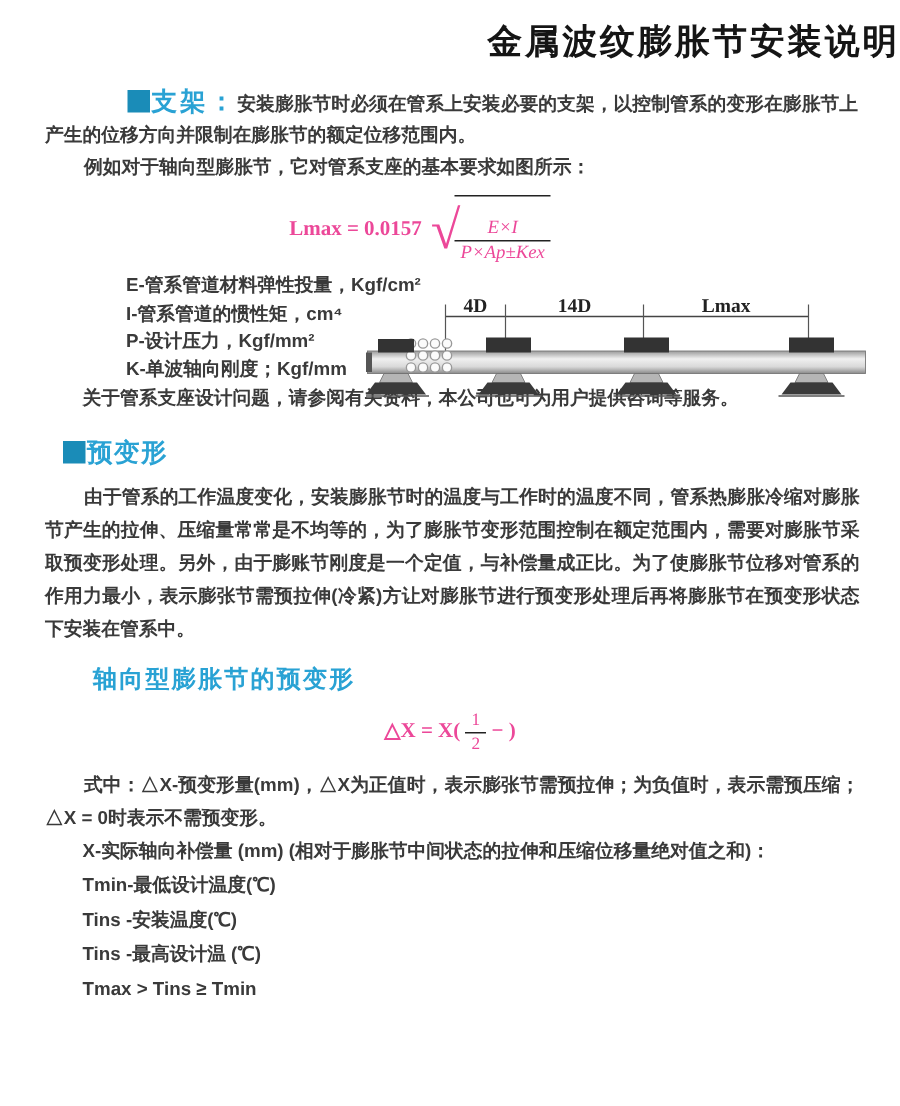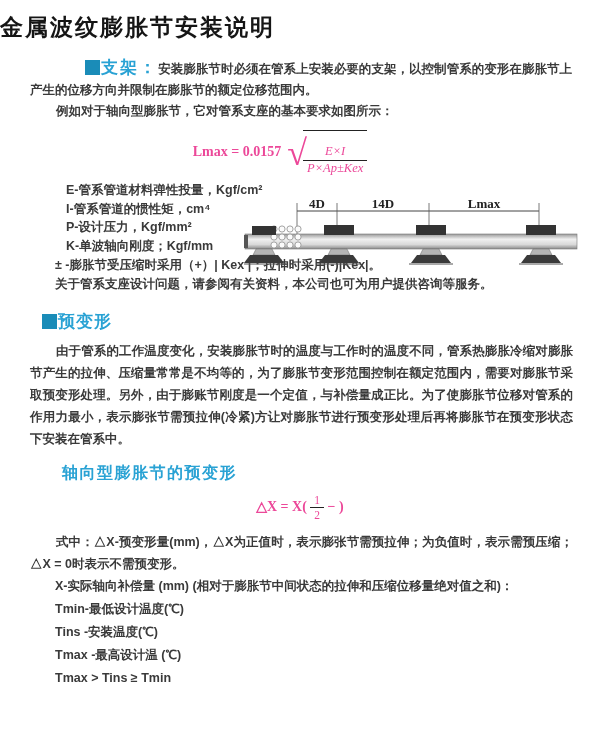--- a/index.html
+++ b/index.html
@@ -2,21 +2,21 @@
 <html><head>
 <meta charset="utf-8">
 <style>
   html,body{margin:0;padding:0;}
   body{
     width:600px;height:737px;overflow:hidden;background:#ffffff;
     font-family:"Liberation Sans",sans-serif;color:#3a3a3a;position:relative;
   }
   p{margin:0;}
   .title{
-    text-align:left;font-size:23px;font-weight:bold;color:#151515;
+    text-align:right;font-size:23px;font-weight:bold;color:#151515;
     margin:12px 0 0 0;letter-spacing:2px;
   }
   .body-text{font-size:12.5px;font-weight:600;line-height:21px;color:#3a3a3a;}
   .support-intro{margin:14px 28px 0 30px;text-indent:55px;text-align:justify;}
   .sq{
     display:inline-block;width:15px;height:15px;background:#1a8cb8;
     vertical-align:-2px;margin-right:1px;
   }
   .sec-label{font-size:17px;font-weight:bold;color:#29a2d4;letter-spacing:2px;}
   .example-line{margin:0 28px 0 30px;text-indent:26px;}
@@ -31,21 +31,21 @@
   .under-root{border-top:1.6px solid #222;display:inline-block;padding-top:13px;}
   .frac{
     display:inline-block;text-align:center;font-style:italic;
     font-size:12.5px;vertical-align:middle;line-height:1.25;
   }
   .frac .fnum{display:block;padding:0 4px;border-bottom:1px solid #222;}
   .frac .fden{display:block;padding:0 4px;}
   .frac.small{font-size:11.5px;font-style:normal;}
   
   .lead-def{margin:6px 0 0 38px;line-height:18.6px;}
-  .def-item{margin-left:66px;line-height:18.6px;}
+  .def-item{margin-left:84px;line-height:18.6px;}
   .note-line{margin-left:55px;line-height:19.5px;}
   
   .diagram{position:absolute;left:244px;top:196px;width:340px;height:72px;}
   .dim-label{font-family:"Liberation Serif",serif;font-weight:bold;font-size:13px;fill:#222;}
   
   .sec2-heading{margin:15px 0 0 42px;font-size:17px;font-weight:bold;color:#29a2d4;letter-spacing:1px;}
   .para{margin:7px 27px 0 30px;text-indent:26px;text-align:justify;line-height:22px;}
   .sub-heading{margin:13px 0 0 62px;font-size:16px;font-weight:bold;color:#29a2d4;letter-spacing:1.5px;}
   .explain{margin:9px 27px 0 30px;text-indent:26px;text-align:justify;line-height:22px;}
   .def-line{margin-left:55px;line-height:23px;}
@@ -66,21 +66,20 @@
       <span class="radical">√</span>
       <span class="under-root"><span class="frac"><span class="fnum">E×I</span><span class="fden">P×Ap±Kex</span></span></span>
     </span>
 </div>
 
 <div class="body-text">
   <p class="def-item">E-管系管道材料弹性投量，Kgf/cm²</p>
   <p class="def-item">I-管系管道的惯性矩，cm⁴</p>
   <p class="def-item">P-设计压力，Kgf/mm²</p>
   <p class="def-item">K-单波轴向刚度；Kgf/mm</p>
-  <p class="note-line">± -膨胀节受压缩时采用（+）| Kex |；拉伸时采用(-)|Kex|。</p>
   <p class="note-line">关于管系支座设计问题，请参阅有关资料，本公司也可为用户提供咨询等服务。</p>
 </div>
 
 <svg class="diagram" viewBox="0 0 340 72">
   <defs>
     <linearGradient id="pipeGrad" x1="0" y1="0" x2="0" y2="1">
       <stop offset="0" stop-color="#9a9a9a"></stop>
       <stop offset="0.35" stop-color="#f0f0f0"></stop>
       <stop offset="0.7" stop-color="#d9d9d9"></stop>
       <stop offset="1" stop-color="#8a8a8a"></stop>
@@ -150,16 +149,16 @@
   <span class="f-bold">△X = X(</span>
   <span class="frac small"><span class="fnum">1</span><span class="fden">2</span></span>
   <span class="f-bold">−</span>
   <span class="f-bold">)</span>
 </div>
 <p class="body-text explain">式中：△X-预变形量(mm)，△X为正值时，表示膨张节需预拉伸；为负值时，表示需预压缩；△X = 0时表示不需预变形。</p>
 <div class="body-text">
   <p class="def-line">X-实际轴向补偿量 (mm) (相对于膨胀节中间状态的拉伸和压缩位移量绝对值之和)：</p>
   <p class="def-line">Tmin-最低设计温度(℃)</p>
   <p class="def-line">Tins -安装温度(℃)</p>
-  <p class="def-line">Tmax -最高设计温 (℃)</p>
+  <p class="def-line">Tins -最高设计温 (℃)</p>
   <p class="def-line">Tmax &gt; Tins ≥ Tmin</p>
 
 </div>
 
 </body></html>

